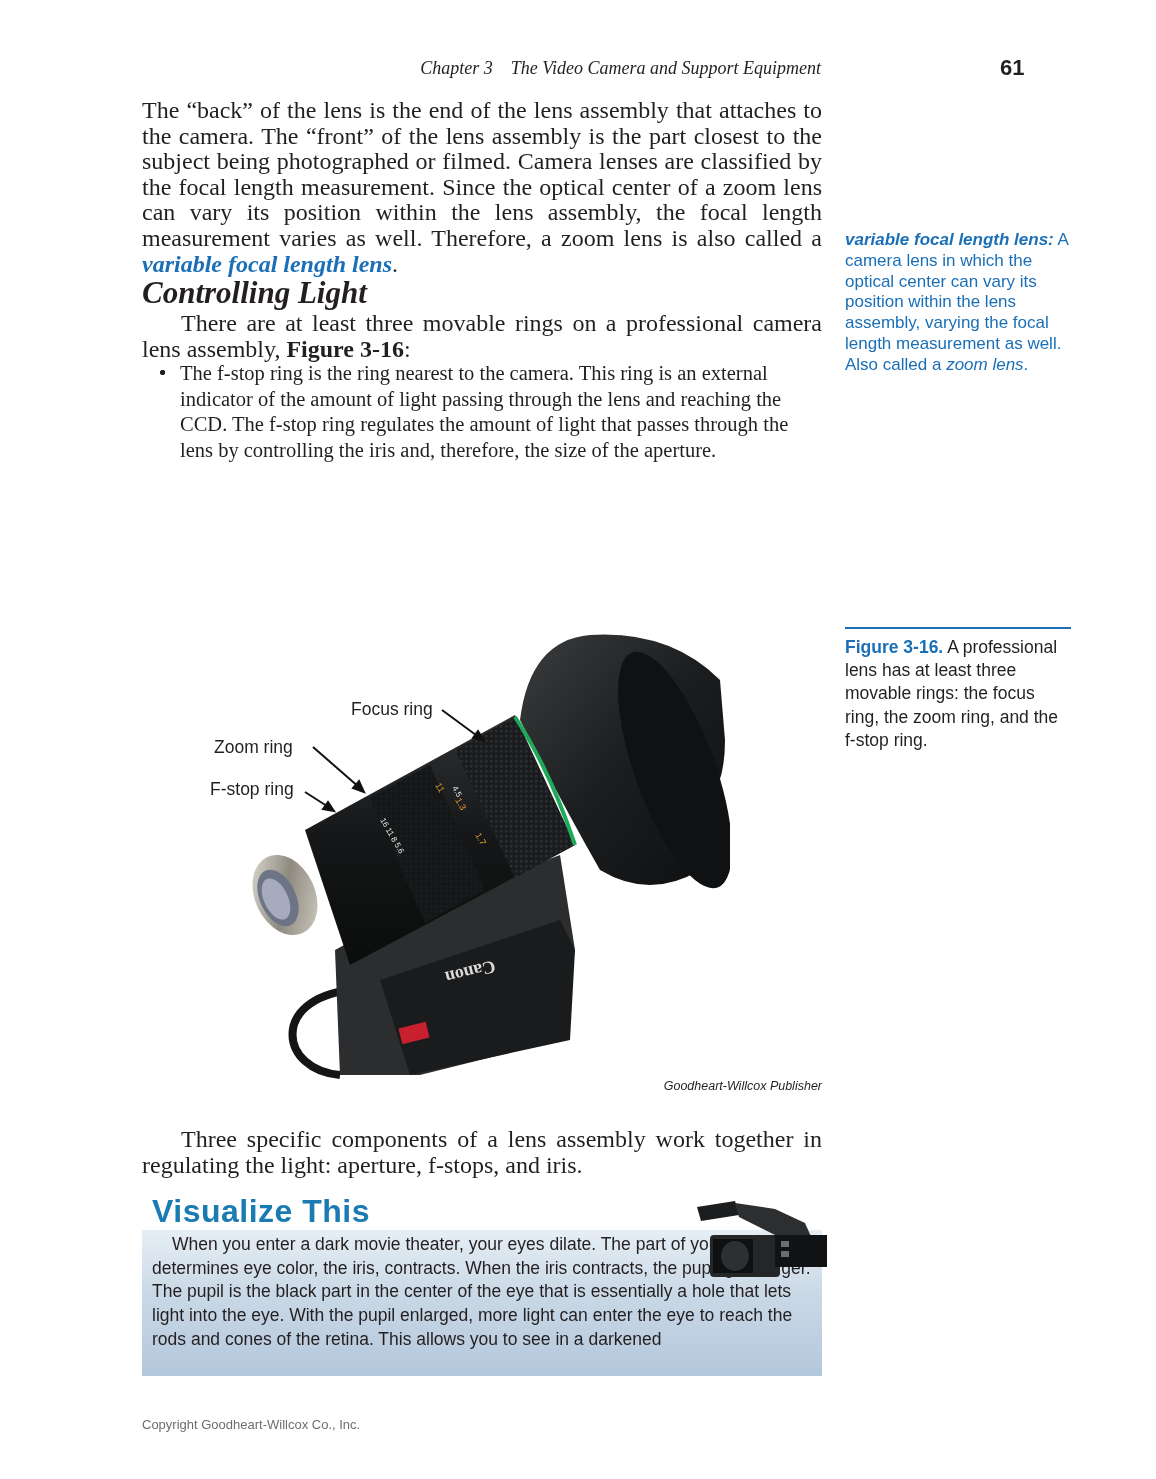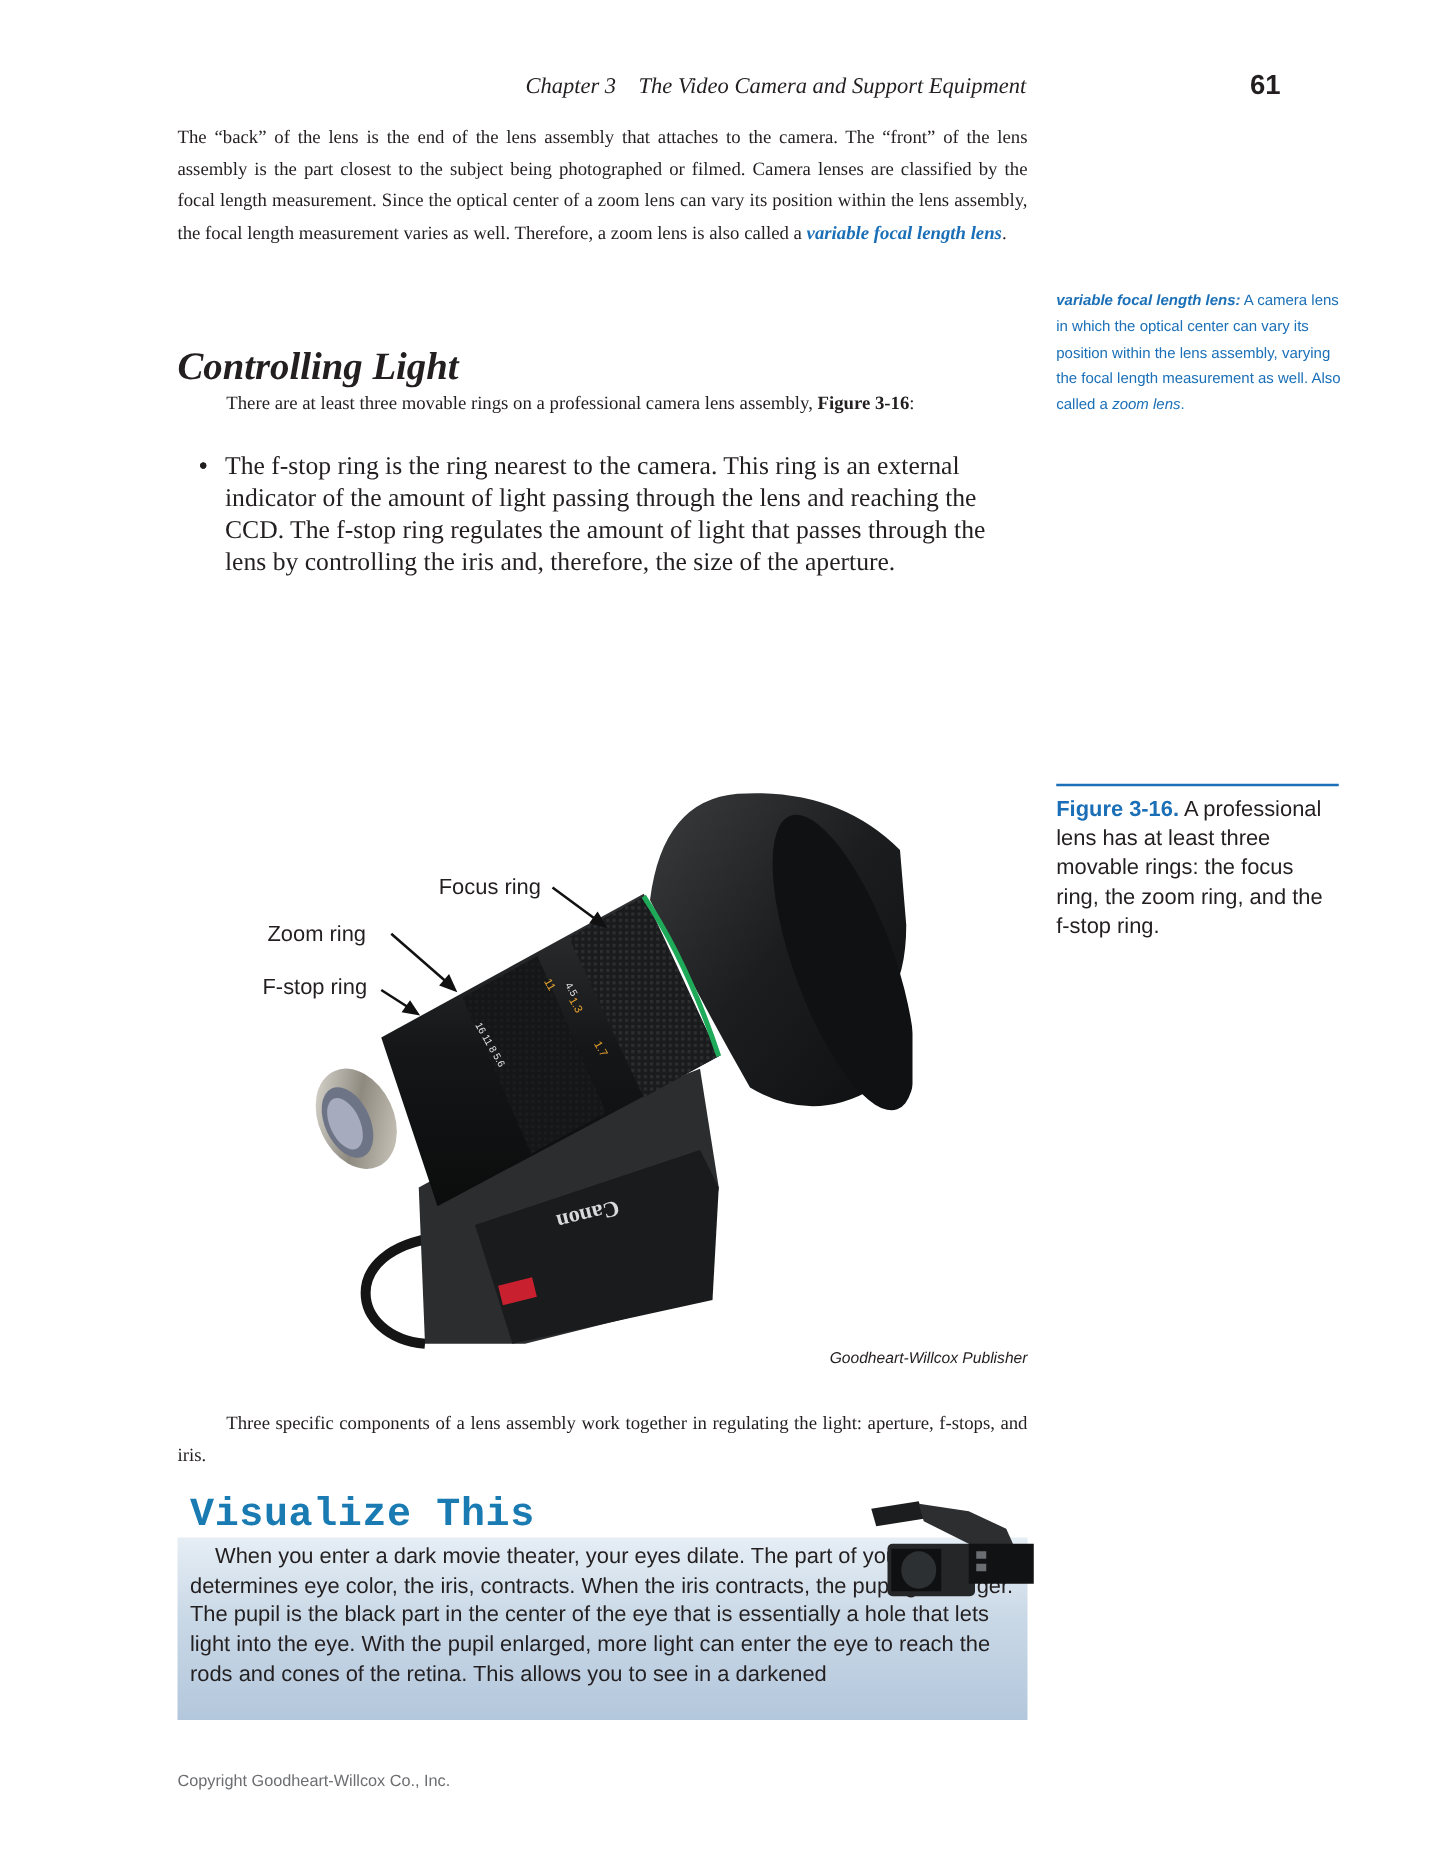--- a/index.html
+++ b/index.html
@@ -3,42 +3,42 @@
 <meta charset="utf-8">
 <style>
   html, body { margin: 0; padding: 0; background: #ffffff; }
   body { width: 1156px; height: 1479px; position: relative; overflow: hidden; color: #231f20; }
   .serif { font-family: "Liberation Serif", "DejaVu Serif", serif; }
   .sans { font-family: "Liberation Sans", "DejaVu Sans", sans-serif; }
 
   .running-head { position: absolute; top: 58px; left: 300px; width: 521px; text-align: right; font-style: italic; font-size: 18px; color: #231f20; }
   .page-number { position: absolute; top: 55px; left: 1000px; width: 71px; font-weight: bold; font-size: 22px; }
 
-  .body-text { position: absolute; left: 142px; width: 680px; font-size: 15px; line-height: 25.6px; text-align: justify; }
+  .body-text { position: absolute; left: 142px; width: 680px; font-size: 24px; line-height: 25.6px; text-align: justify; }
   .p1 { top: 98px; }
   .term { color: #1a6fb7; font-weight: bold; font-style: italic; }
   .heading { position: absolute; top: 275px; left: 142px; font-size: 31px; font-style: italic; font-weight: bold; }
   .p2 { top: 311px; text-indent: 39px; }
   .bullets { position: absolute; top: 361px; left: 142px; width: 680px; font-size: 20.5px; line-height: 25.6px; margin: 0; padding: 0; list-style: none; }
   .bullets li { position: relative; padding-left: 38px; }
   .bullet-dot { position: absolute; left: 17px; top: 0; }
   .p3 { top: 1127px; text-indent: 39px; }
 
-  .margin-note { position: absolute; left: 845px; top: 230px; width: 230px; font-size: 12px; line-height: 20.8px; color: #1a6fb7; }
+  .margin-note { position: absolute; left: 845px; top: 230px; width: 230px; font-size: 17px; line-height: 20.8px; color: #1a6fb7; }
   .margin-term { font-weight: bold; font-style: italic; }
 
   .fig-rule { position: absolute; left: 845px; top: 627px; width: 226px; height: 2px; background: #1a6fb7; }
   .fig-caption { position: absolute; left: 845px; top: 636px; width: 226px; font-size: 17.5px; line-height: 23.2px; color: #231f20; }
   .fig-label { color: #1a6fb7; font-weight: bold; }
 
   .photo { position: absolute; left: 230px; top: 620px; width: 500px; height: 460px; }
   .callout { position: absolute; font-size: 17.5px; color: #231f20; }
   .credit { position: absolute; left: 600px; top: 1079px; width: 222px; text-align: right; font-size: 12.5px; font-style: italic; color: #231f20; }
 
-  .viz-title { position: absolute; left: 152px; top: 1193px; font-family: Liberation Mono, monospace; font-weight: bold; font-size: 32px; color: #1a7bb3; letter-spacing: 0.5px; }
+  .viz-title { position: absolute; left: 152px; top: 1193px; font-family: Liberation Sans, sans-serif; font-weight: bold; font-size: 32px; color: #1a7bb3; letter-spacing: 0.5px; }
   .viz-box { position: absolute; left: 142px; top: 1230px; width: 680px; height: 146px; background: linear-gradient(to bottom, #e6eef5 0%, #c9d8e6 45%, #b3c7dc 100%); }
   .viz-text { position: absolute; left: 152px; top: 1233px; width: 670px; font-size: 17.5px; line-height: 23.7px; color: #231f20; }
   .viz-text .indent { display: inline-block; width: 20px; }
   .camcorder { position: absolute; left: 695px; top: 1195px; width: 140px; height: 90px; }
 
   .copyright { position: absolute; left: 142px; top: 1417px; font-size: 13px; color: #6d6e71; }
 </style>
 </head>
 <body>
 

